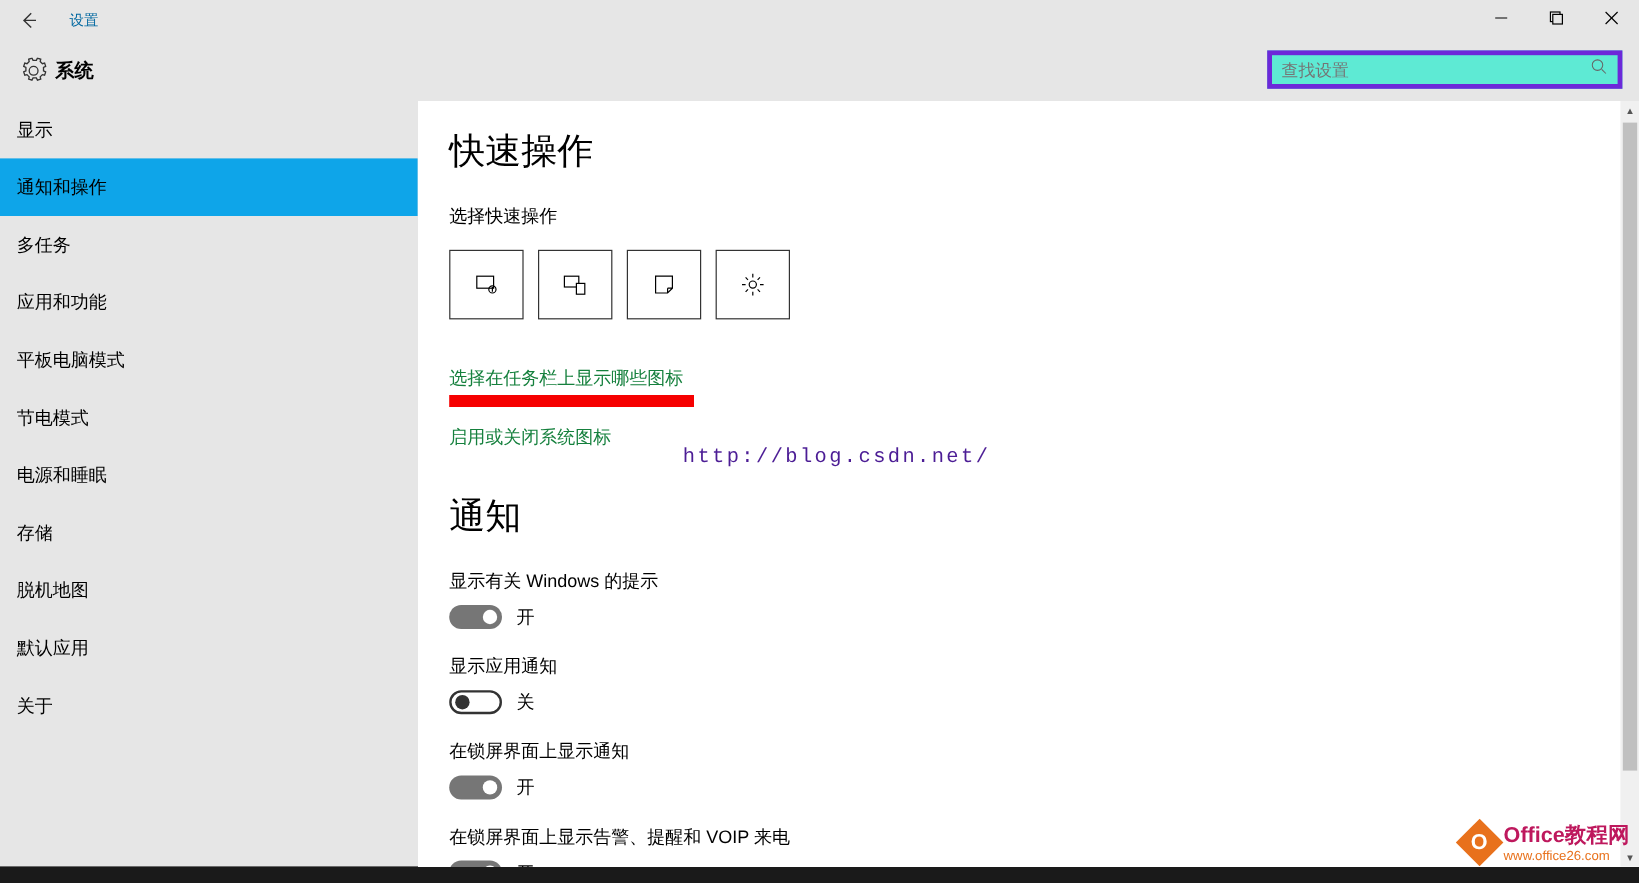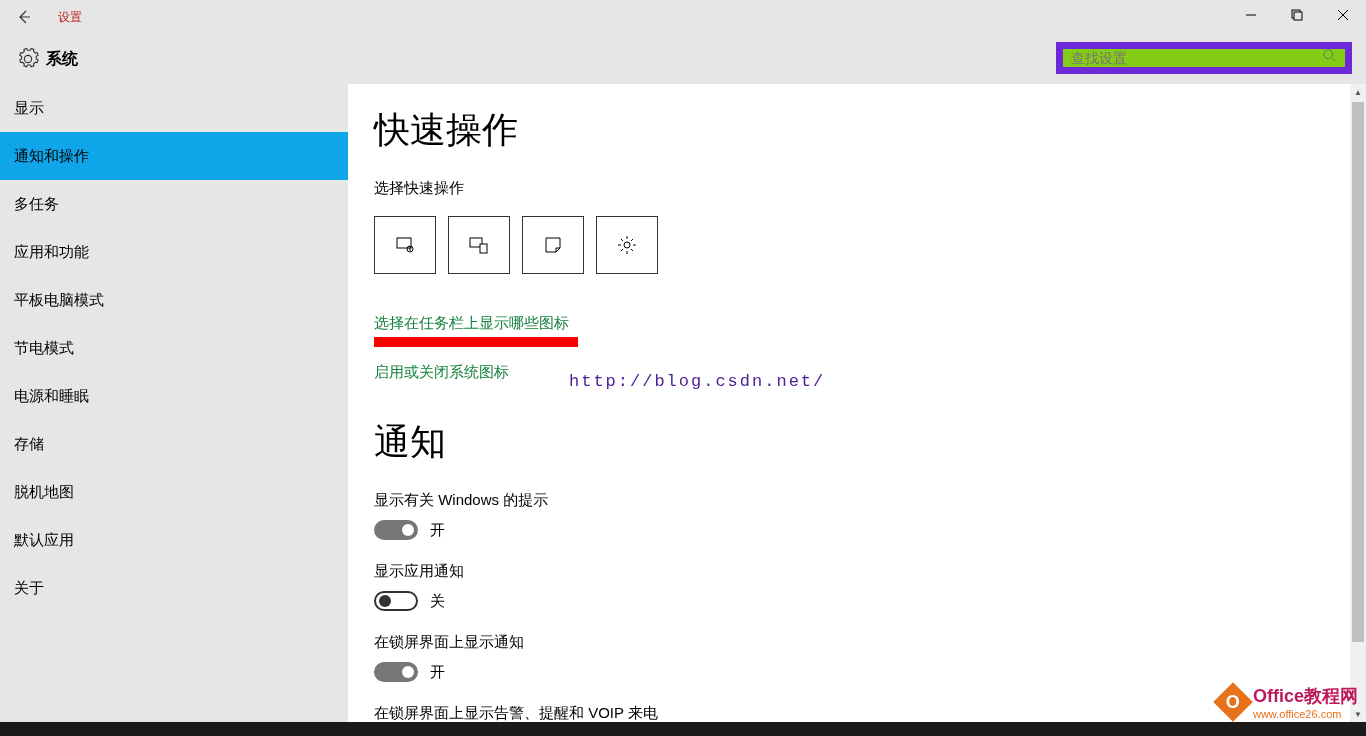--- a/index.html
+++ b/index.html
@@ -1,41 +1,41 @@
 <!DOCTYPE html>
 <html><head>
 <meta charset="utf-8">
 <style>
 * { margin: 0; padding: 0; box-sizing: border-box; font-family: "Microsoft YaHei", "Segoe UI", sans-serif; }
 body { width: 1366px; height: 736px; background: #e6e6e6; overflow: hidden; position: relative; }
 
 
 .titlebar { height: 34px; display: flex; align-items: center; position: relative; }
 .back-btn { width: 48px; height: 34px; display: flex; align-items: center; justify-content: center; cursor: pointer; }
-.title-text { font-size: 12px; color: #b91c1c; margin-left: 10px; }
+.title-text { font-size: 12px; color: #0369a1; margin-left: 10px; }
 .win-controls { position: absolute; right: 0; top: 0; display: flex; }
 .win-btn { width: 46px; height: 30px; display: flex; align-items: center; justify-content: center; cursor: pointer; }
 
 
 .header { height: 50px; display: flex; align-items: center; padding-left: 10px; position: relative; }
 .gear { width: 36px; display: flex; justify-content: center; }
 .header-title { font-size: 16px; font-weight: 600; color: #000; }
-.search-box { position: absolute; right: 14px; top: 8px; width: 296px; height: 32px; border: 7px solid #6d28d9; background: #84cc16; display: flex; align-items: center; padding: 0 8px; }
+.search-box { position: absolute; right: 14px; top: 8px; width: 296px; height: 32px; border: 4px solid #6d28d9; background: #5eead4; display: flex; align-items: center; padding: 0 8px; }
 .search-box input { flex: 1; border: none; background: transparent; outline: none; font-size: 14px; color: #555; }
 .search-icon { color: #555; }
 
 
 .main { display: flex; height: calc(100% - 84px - 14px); }
 .sidebar { width: 348px; background: #e6e6e6; }
 .nav-item { height: 48px; display: flex; align-items: center; padding-left: 14px; font-size: 15px; color: #000; cursor: pointer; }
 .nav-item.selected { background: #0ea5e9; }
 
 .content-wrap { flex: 1; background: #fff; overflow-y: auto; position: relative; }
 .content { padding: 22px 0 0 26px; width: 900px; }
-h1 { font-size: 36px; font-weight: 400; margin-bottom: 24px; color: #000; }
+h1 { font-size: 30px; font-weight: 400; margin-bottom: 24px; color: #000; }
 .sub-label { font-size: 15px; color: #000; margin-bottom: 18px; }
 
 .quick-tiles { display: flex; gap: 12px; margin-bottom: 40px; }
 .tile { width: 62px; height: 58px; border: 1px solid #333; display: flex; align-items: center; justify-content: center; cursor: pointer; }
 
 .link { font-size: 15px; color: #15803d; margin-bottom: 16px; cursor: pointer; display: inline-block; }
 .redline { width: 204px; height: 10px; background: #f60000; margin-top: -12px; margin-bottom: 16px; }
 
 .section-gap { height: 20px; }
 

